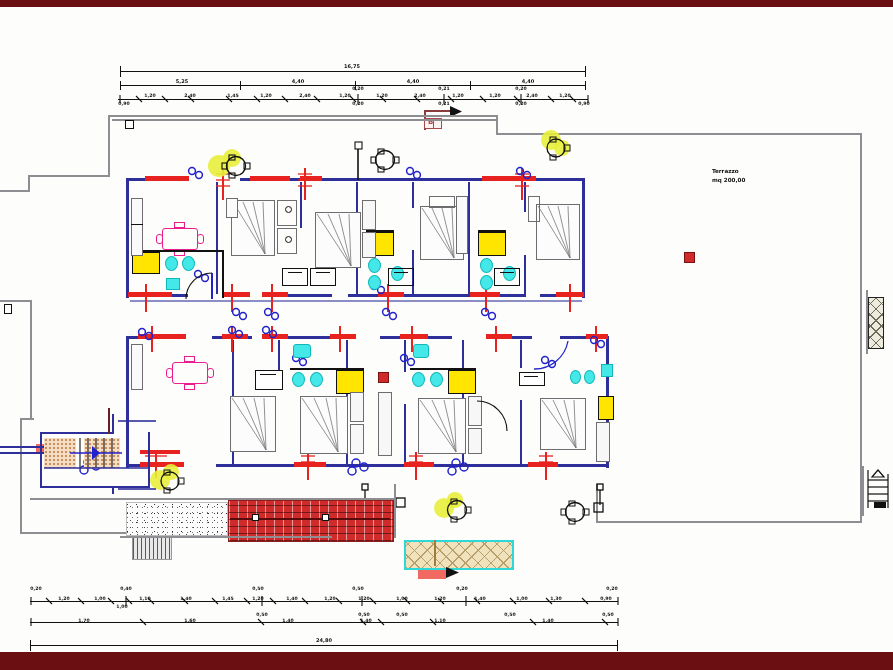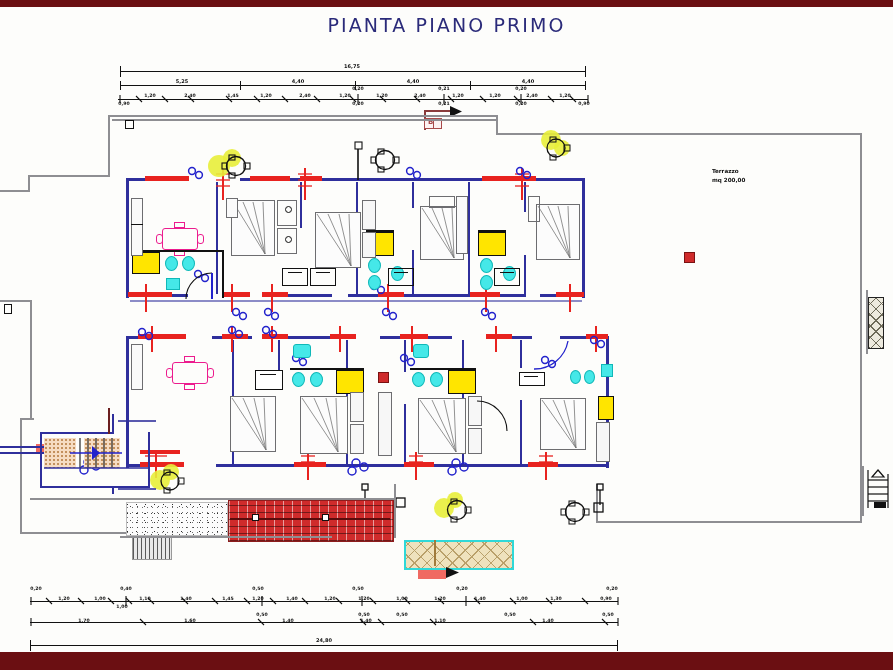--- a/index.html
+++ b/index.html
@@ -60,21 +60,20 @@
       repeating-linear-gradient(-45deg,#6d6a58 0 1px,transparent 1px 8px);}
 </style>
 </head>
 <body>
 
 <div id="stage">
 
   <div class="bar top"></div>
   <div class="bar bot"></div>
 
-  <div id="title">PIANTA PIANO PRIMO</div>
 
   <div>
 
     <div class="dimline" style="left:120px;top:71px;width:465px;"></div>
     <div class="tick" style="left:120px;top:66px;height:11px;"></div>
     <div class="tick" style="left:585px;top:66px;height:11px;"></div>
     <div class="dimtxt" style="left:352px;top:63px;font-size:5px;">16,75</div>
 
     <div class="dimline" style="left:120px;top:85px;width:465px;"></div>
     <div class="tick" style="left:120px;top:81px;height:9px;"></div>

